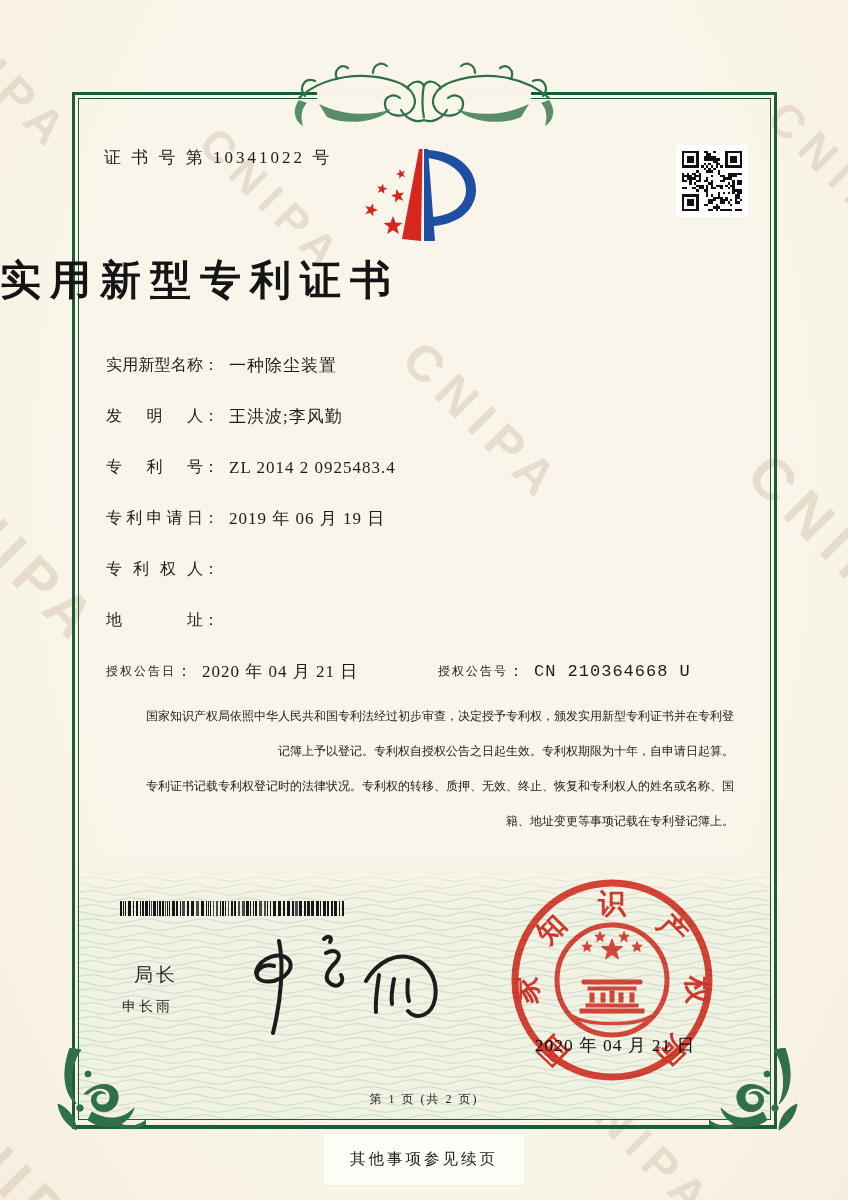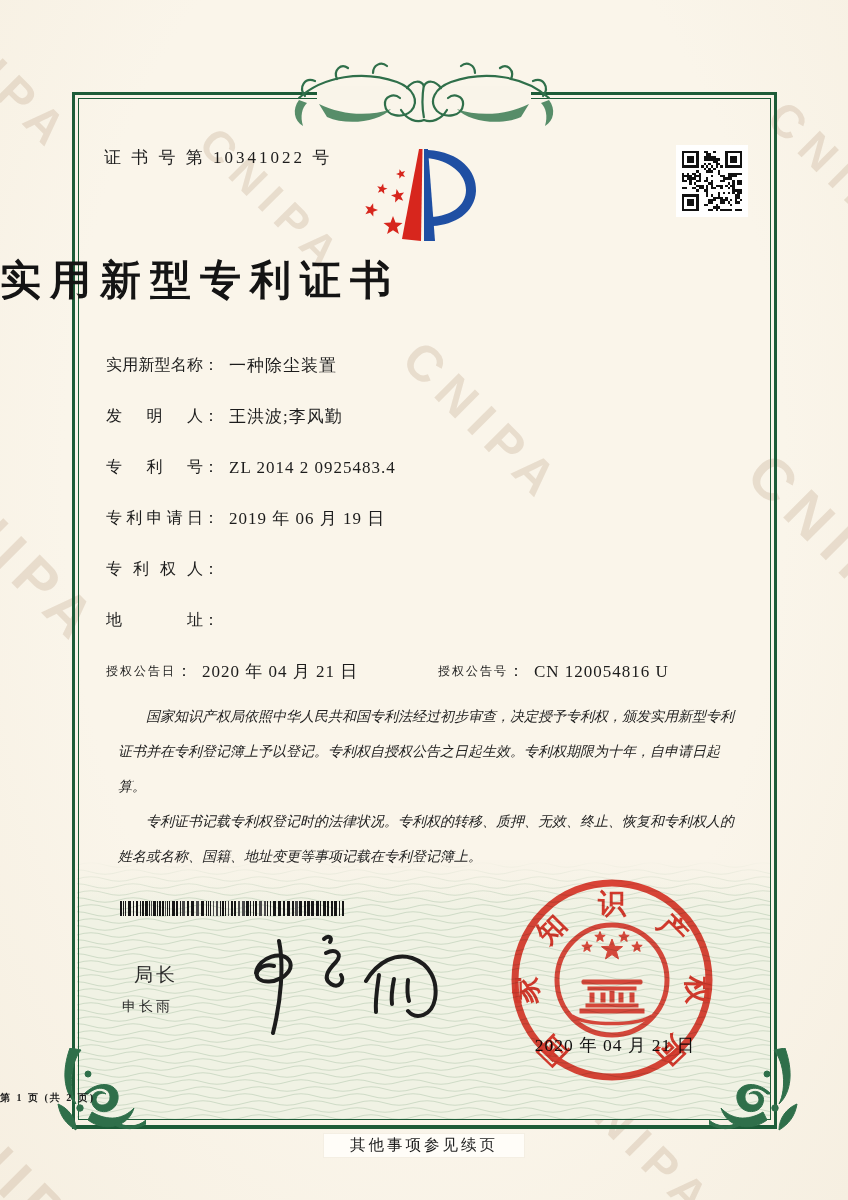--- a/index.html
+++ b/index.html
@@ -30,39 +30,39 @@
   .qr{position:absolute;left:676px;top:145px;width:72px;height:72px;background:#fff;z-index:4;
       display:flex;align-items:center;justify-content:center;}
   .title{position:absolute;left:0;right:0;top:253px;text-align:left;z-index:4;
          font-size:41px;font-weight:700;letter-spacing:9px;color:#141414;}
   
   .fields{position:absolute;left:106px;top:340px;width:625px;z-index:4;font-size:17px;}
   .frow{height:51px;display:flex;align-items:center;position:relative;}
   .flabel{display:inline-block;width:97px;text-align:justify;text-align-last:justify;font-size:16px;}
   .fcolon{margin-right:10px;font-size:16px;}
   .fvalue{letter-spacing:1px;text-align:center;}
-  .grant-no-pair{position:absolute;left:332px;top:0;height:51px;display:flex;align-items:center;}
+  .grant-no-pair{position:absolute;left:332px;top:0;height:51px;display:flex;align-items:center;font-family:Liberation Mono, monospace;}
   .glabel{font-size:12px;letter-spacing:2px;}
   
   .body-text{position:absolute;left:118px;top:699px;width:616px;z-index:4;
-             font-size:14px;line-height:35px;color:#222;font-style:italic;}
+             font-size:12px;line-height:35px;color:#222;text-align:right;}
   .body-text p{margin:0;text-indent:2em;}
   
   .barcode{position:absolute;left:120px;top:901px;z-index:4;}
   .sig-title{position:absolute;left:122px;top:962px;z-index:4;font-size:19px;
              font-family:"Liberation Sans", sans-serif;color:#2a2a2a;letter-spacing:3px;margin-left:12px;}
   .sig-name{position:absolute;left:122px;top:998px;z-index:4;font-size:14px;
             font-family:"Liberation Sans", sans-serif;color:#2a2a2a;letter-spacing:3px;}
   .signature{position:absolute;left:228px;top:933px;z-index:4;}
   .seal{position:absolute;left:506px;top:874px;z-index:6;mix-blend-mode:multiply;opacity:.92;}
   .seal-date{position:absolute;left:520px;top:1033px;width:190px;text-align:center;z-index:5;
              font-size:17.5px;letter-spacing:1px;color:#111;}
-  .page-num{position:absolute;left:0;right:0;top:1091px;z-index:4;font-size:10px;letter-spacing:2px;font-weight:bold;}
+  .page-num{position:absolute;left:0;right:0;top:1091px;text-align:center;z-index:4;font-size:12px;letter-spacing:2px;}
   .note{position:absolute;left:50%;top:1134px;transform:translateX(-50%);z-index:4;
-        background:#fffdf8;padding:1px 26px;font-size:15.5px;letter-spacing:3px;box-shadow:0 0 0 1px rgba(0,0,0,0.02);}
+        background:#fffdf8;padding:15px 26px;font-size:15.5px;letter-spacing:3px;box-shadow:0 0 0 1px rgba(0,0,0,0.02);}
 </style>
 </head>
 <body>
 
 <div class="page">
 
   <div class="wm" style="left:-55px;top:-15px;font-size:48px;">CNIPA</div>
   <div class="wm" style="left:225px;top:118px;font-size:44px;">CNIPA</div>
   <div class="wm" style="left:795px;top:90px;font-size:46px;">CNIPA</div>
   <div class="wm" style="left:432px;top:330px;font-size:50px;">CNIPA</div>
@@ -484,21 +484,21 @@
       <span class="flabel">地址</span>
         <span class="fcolon">：</span>
     </div>
     <div class="frow">
       <span class="glabel">授权公告日</span>
         <span class="fcolon">：</span>
       <span class="fvalue">2020 年 04 月 21 日</span>
       <span class="grant-no-pair">
         <span class="glabel">授权公告号</span>
           <span class="fcolon">：</span>
-        <span class="fvalue">CN 120054816 U</span>
+        <span class="fvalue">CN 210364668 U</span>
       </span>
     </div>
   </div>
 
   <div class="body-text">
     <p>国家知识产权局依照中华人民共和国专利法经过初步审查，决定授予专利权，颁发实用新型专利证书并在专利登记簿上予以登记。专利权自授权公告之日起生效。专利权期限为十年，自申请日起算。</p>
     <p>专利证书记载专利权登记时的法律状况。专利权的转移、质押、无效、终止、恢复和专利权人的姓名或名称、国籍、地址变更等事项记载在专利登记簿上。</p>
   </div>
 
   <svg class="barcode" id="barcodesvg" width="226" height="15">

